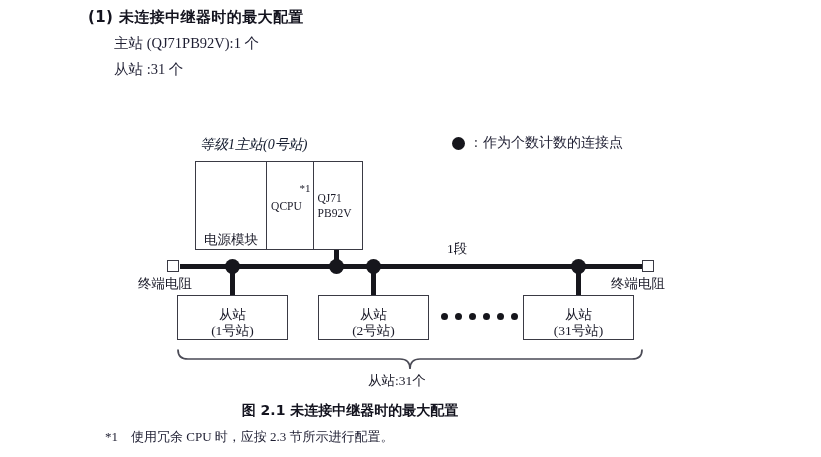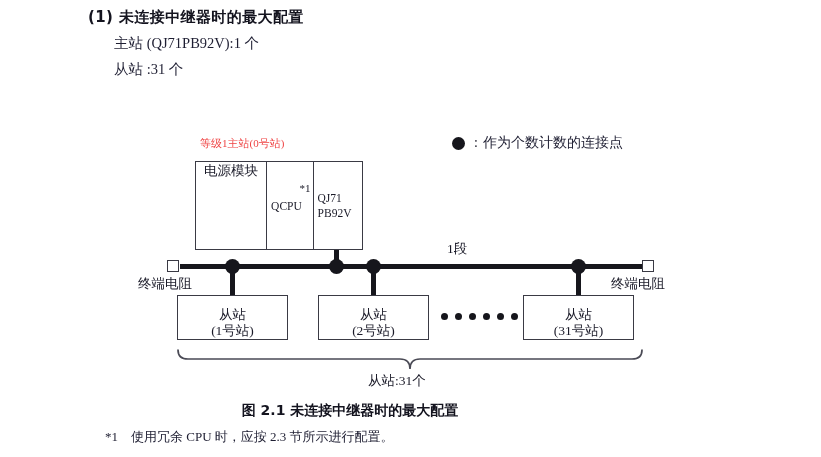--- a/index.html
+++ b/index.html
@@ -48,37 +48,38 @@
     border-radius: 50%;
     background: #16161c;
     display: inline-block;
   }
   #legend-colon { margin: 0 5px 0 9px; font-size: 14px; }
   #legend-text { font-size: 14px; color: #1e1e32; }
 
   
   #master-caption {
     left: 200px; top: 136px;
-    font-size: 11px;
-    white-space: nowrap;
-    color: #ef4444;
+    font-size: 14px;
+    white-space: nowrap;
+    color: #0f172a;
+    font-style: italic;
   }
   #rack {
     left: 195px; top: 161px;
     width: 168px; height: 89px;
     border: 1.6px solid #3a3a44;
     box-sizing: border-box;
     display: flex;
     background: #fff;
   }
   .rack-slot {
     position: relative;
     box-sizing: border-box;
     display: flex;
-    align-items: flex-start;
+    align-items: flex-end;
     justify-content: center;
   }
   #slot-power {
     width: 72px;
     border-right: 1.6px solid #3a3a44;
     font-size: 13.5px;
   }
   #slot-cpu {
     width: 47px;
     border-right: 1.6px solid #3a3a44;

